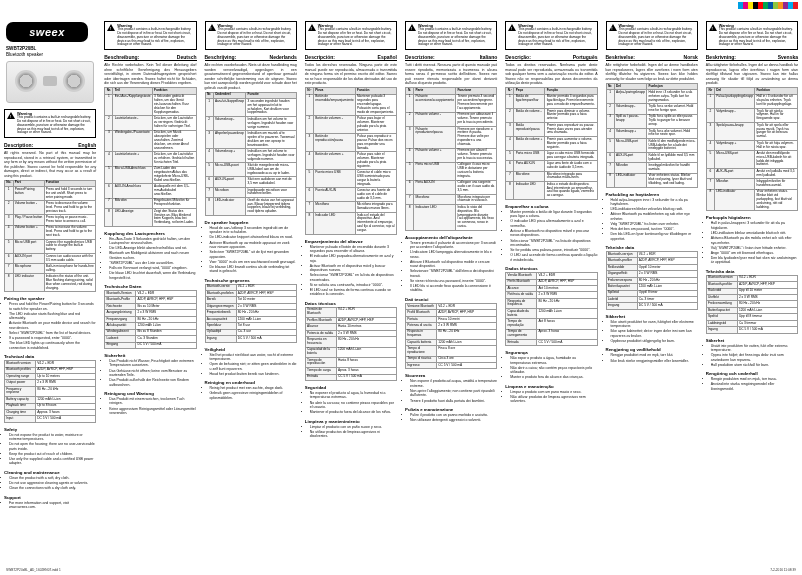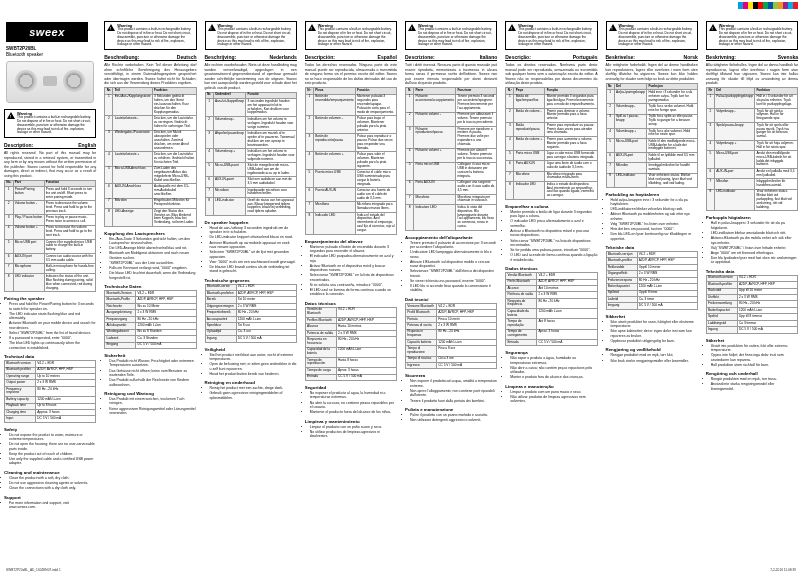--- a/index.html
+++ b/index.html
@@ -7,21 +7,21 @@
   .page{width:802px;height:575px;background:#ffffff;position:relative;overflow:hidden;}
 
   
   .colorbar{position:absolute;top:2px;right:4px;display:flex;}
   .colorbar i{display:block;width:5px;height:7px;}
 
   .cols{position:absolute;top:14px;left:0;width:802px;height:545px;display:flex;}
   .col{width:114.5px;padding:0 4px;box-sizing:border-box;position:relative;}
   .col + .col{border-left:0;}
 
-  .logo{margin:8px 0 4px 2px;width:82px;height:20px;background:#000;border-radius:0;position:relative;}
+  .logo{margin:8px 0 4px 2px;width:82px;height:20px;background:#000;border-radius:7px;position:relative;}
   .logo span{position:absolute;left:0;right:0;top:4px;text-align:center;color:#fff;font-size:11px;font-style:italic;font-weight:bold;letter-spacing:.5px;}
 
   .modelcode{font-size:4.6px;font-weight:bold;margin:3px 0 1px 2px;}
   .modelname{font-size:4.6px;margin:0 0 4px 2px;}
 
   .prodimg{width:86px;height:40px;margin:2px 0 6px 2px;background:linear-gradient(#f2f2f2,#dcdcdc);border:0.5px solid #bdbdbd;border-radius:3px;position:relative;}
   .prodimg:before{content:"";position:absolute;left:8px;top:8px;width:22px;height:22px;border-radius:50%;background:radial-gradient(#cfcfcf 40%,#9a9a9a 41%,#cfcfcf 60%);}
   .prodimg:after{content:"";position:absolute;right:8px;top:8px;width:22px;height:22px;border-radius:50%;background:radial-gradient(#cfcfcf 40%,#9a9a9a 41%,#cfcfcf 60%);}
   .prodimg em{position:absolute;left:36px;top:14px;width:14px;height:10px;background:#bfbfbf;border-radius:2px;}
   h3.sub{font-size:4.4px;font-weight:bold;margin:4px 0 1px 0;}

